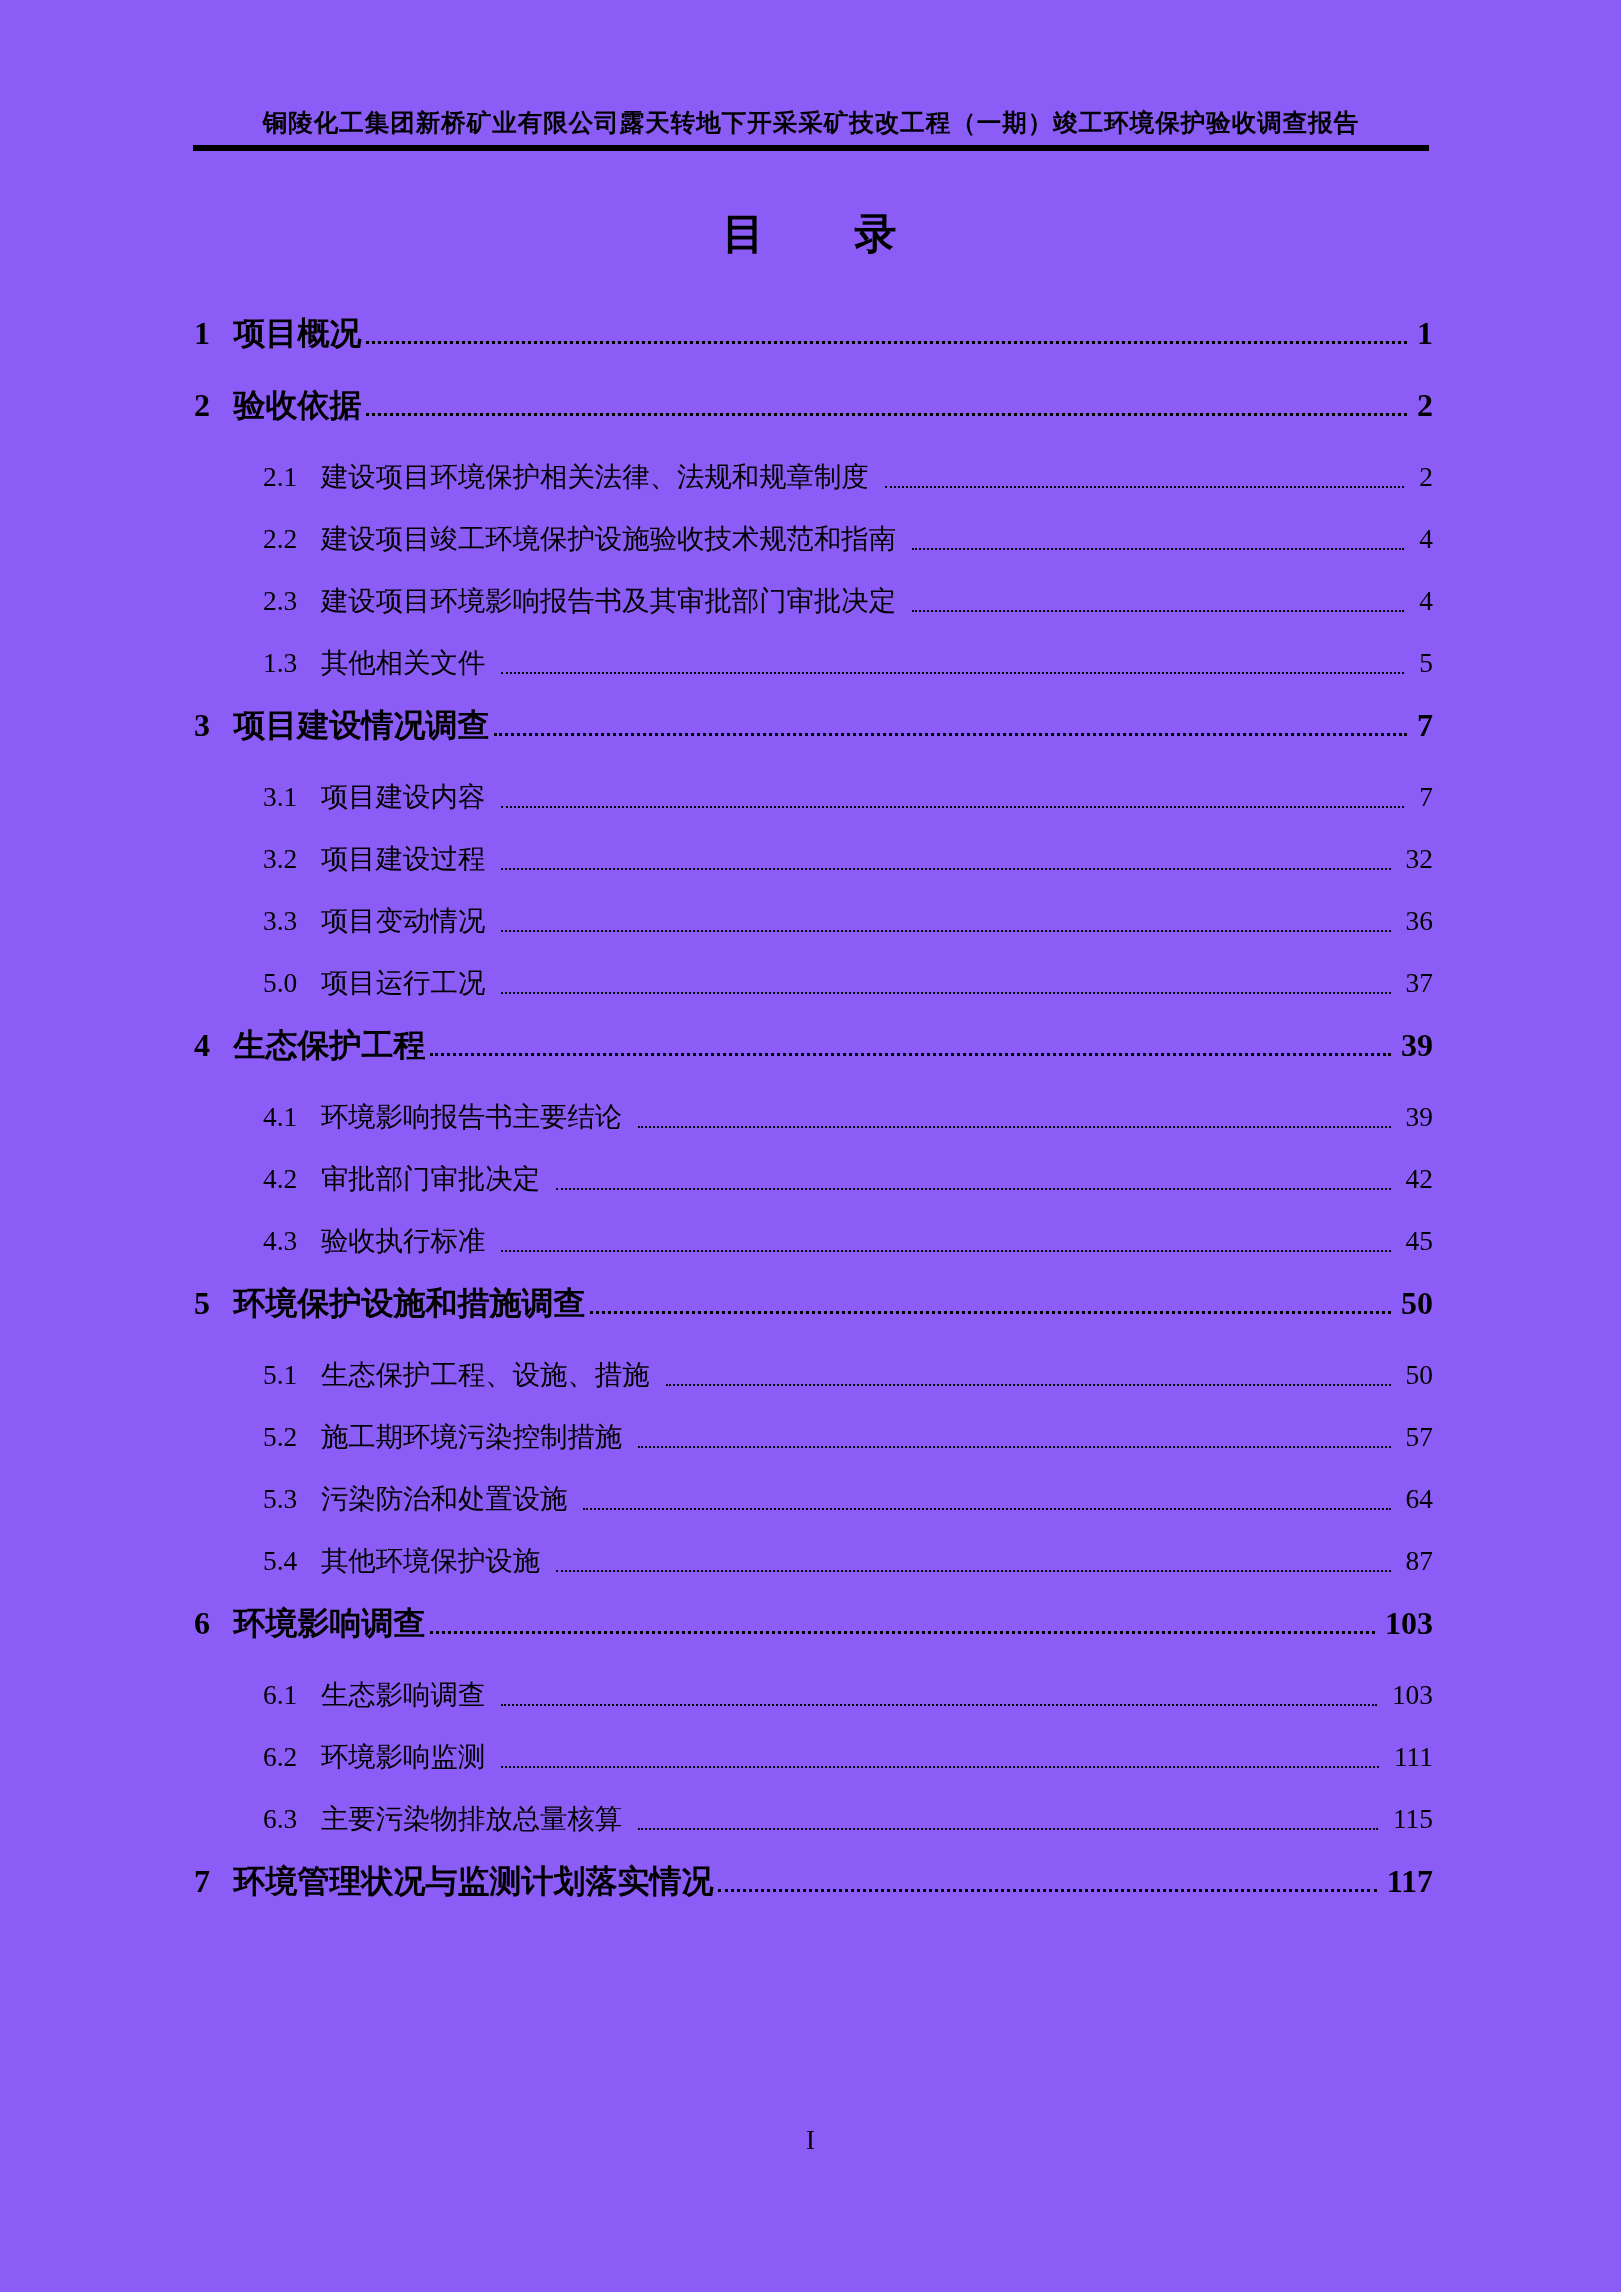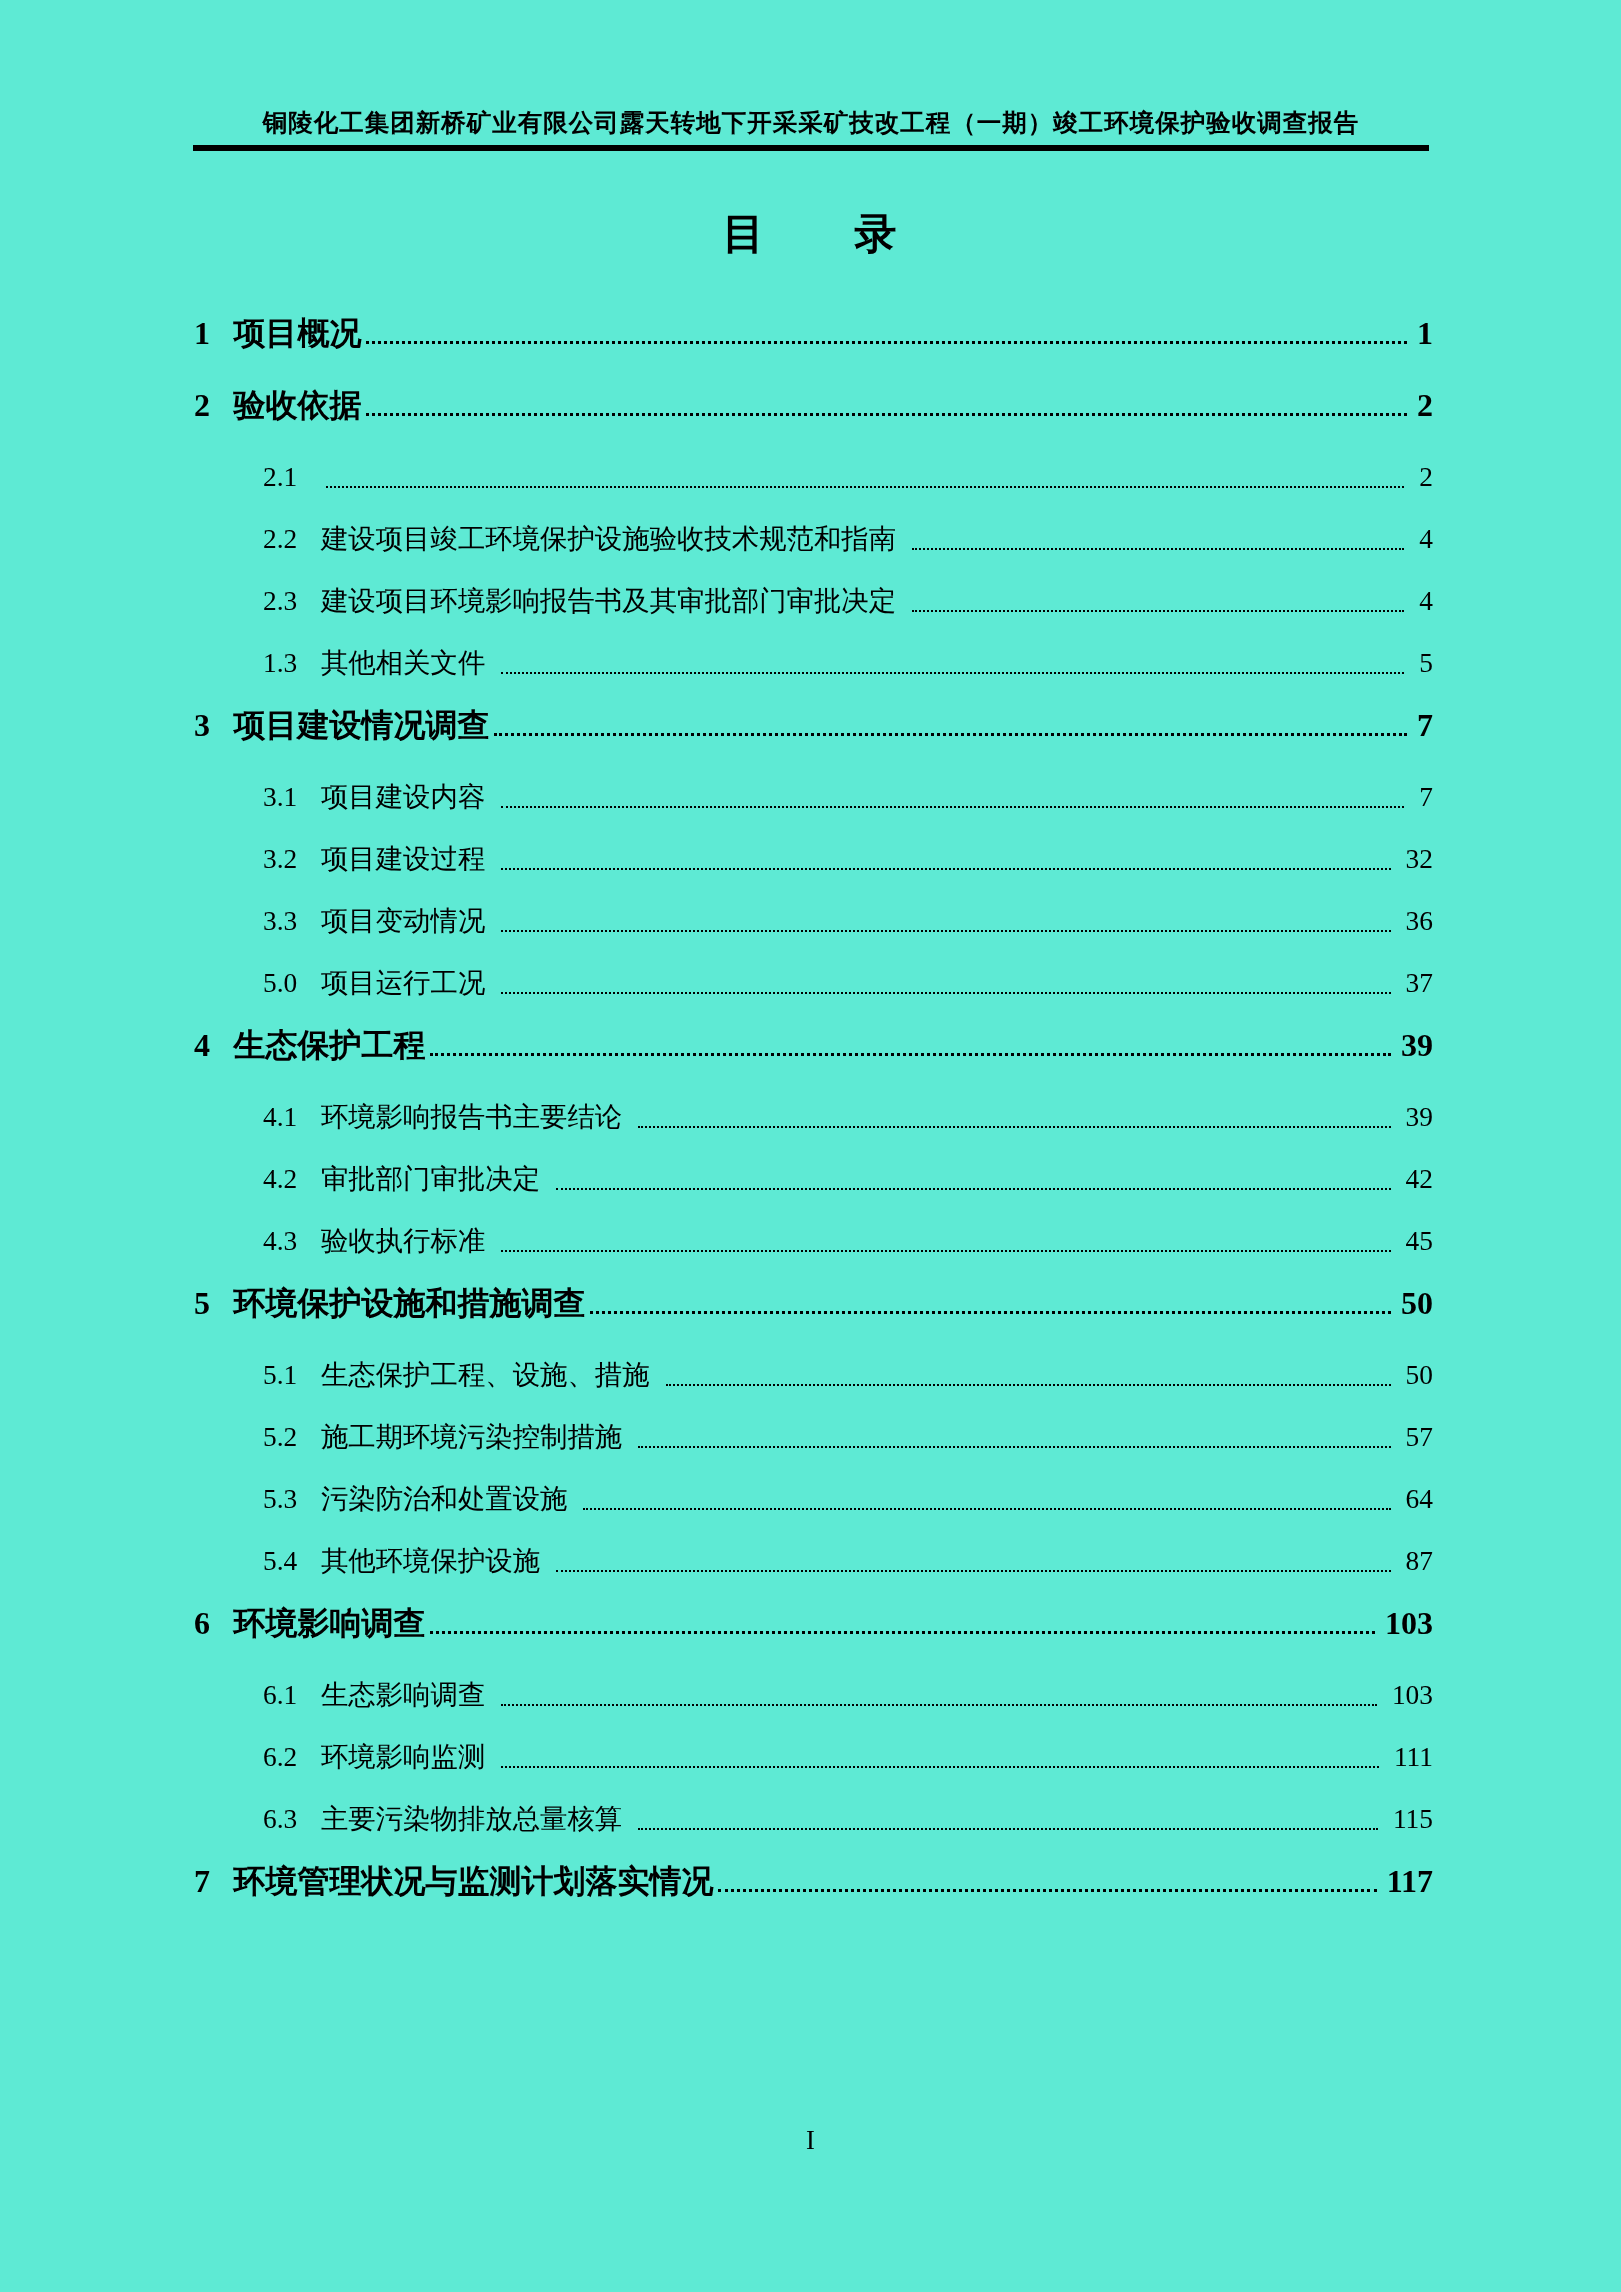--- a/index.html
+++ b/index.html
@@ -4,21 +4,21 @@
 <style>
   html, body {
     margin: 0;
     padding: 0;
     background: #ffffff;
   }
   .page {
     position: relative;
     width: 1621px;
     height: 2293px;
-    background: #5eead4;
+    background: #8b5cf6;
     color: #000000;
     font-family: "Liberation Serif", "DejaVu Serif", serif;
     overflow: hidden;
   }
   .running-header {
     position: absolute;
     top: 108px;
     left: 193px;
     width: 1236px;
     text-align: center;
@@ -123,20 +123,21 @@
 
   <div class="toc-row level1">
     <span class="toc-num">2</span>
     <span class="toc-text">验收依据</span>
     <span class="toc-dots"></span>
     <span class="toc-page">2</span>
   </div>
 
   <div class="toc-row level2">
     <span class="toc-num">2.1</span>
+    <span class="toc-text">建设项目环境保护相关法律、法规和规章制度</span>
     <span class="toc-dots"></span>
     <span class="toc-page">2</span>
   </div>
 
   <div class="toc-row level2">
     <span class="toc-num">2.2</span>
     <span class="toc-text">建设项目竣工环境保护设施验收技术规范和指南</span>
     <span class="toc-dots"></span>
     <span class="toc-page">4</span>
   </div>

